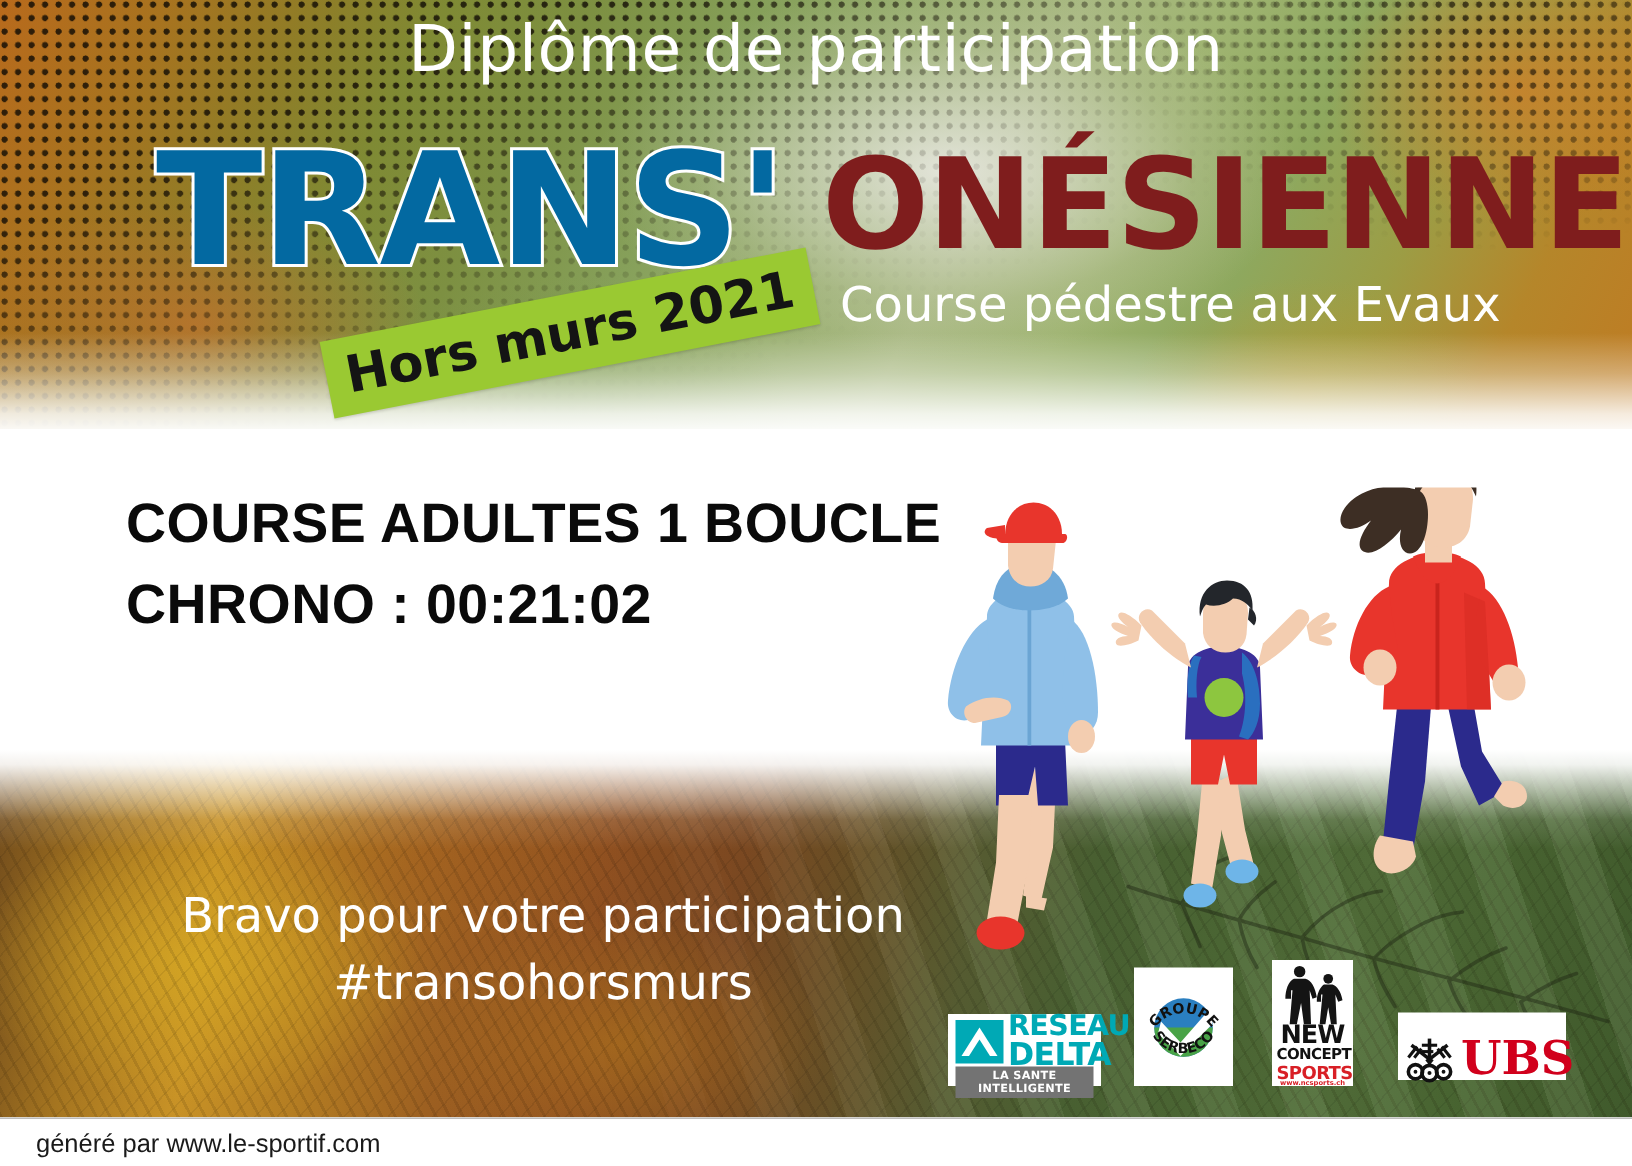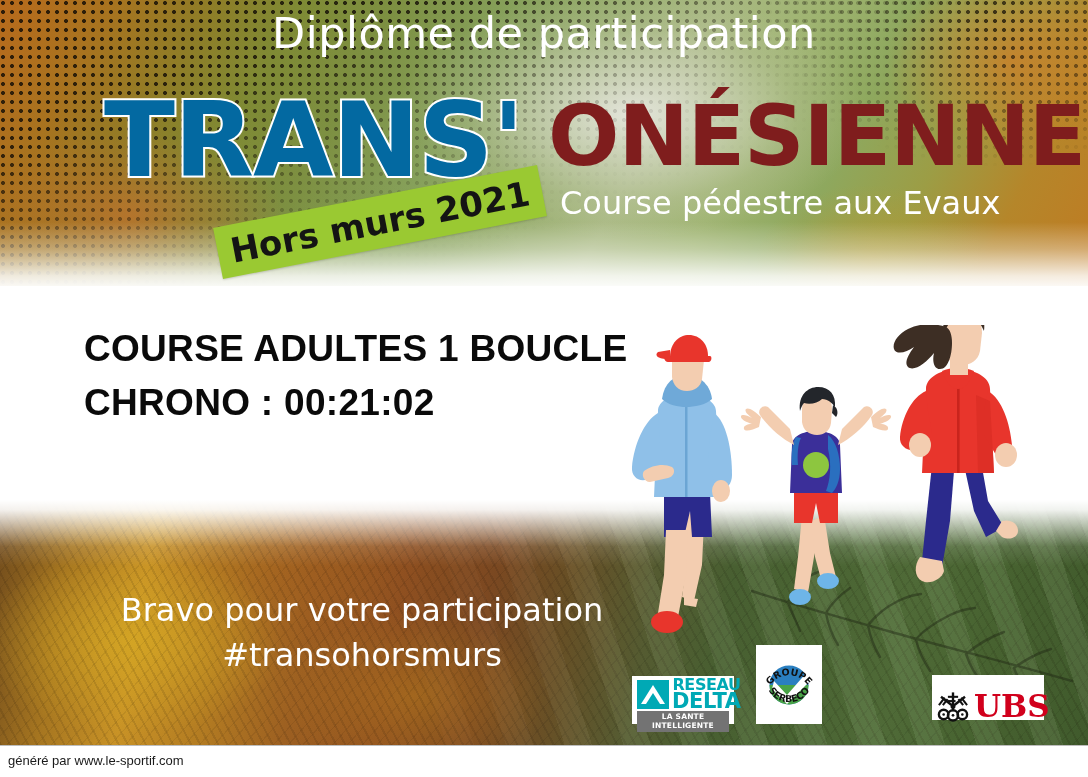--- a/index.html
+++ b/index.html
@@ -330,21 +330,21 @@
     border-bottom: 11px solid #00a9b5;
     z-index: 2;
   }
   .delta-words {
     margin-left: 3px;
     font-family: "DejaVu Sans", sans-serif;
     font-weight: bold;
     color: #00a9b5;
     line-height: 0.94;
   }
-  .delta-w1 { font-size: 16px; letter-spacing: -0.4px; text-align: right; }
+  .delta-w1 { font-size: 19px; letter-spacing: -0.4px; text-align: right; }
   .delta-w2 { font-size: 21px; letter-spacing: -0.4px; }
   .delta-tag {
     margin-top: 2px;
     background: #737373;
     color: #ffffff;
     font-family: "DejaVu Sans", sans-serif;
     font-size: 7.5px;
     font-weight: bold;
     letter-spacing: 0.2px;
     text-align: center;
@@ -391,23 +391,23 @@
   .footer {
     position: absolute;
     left: 0; top: 745px;
     width: 1088px;
     height: 32px;
     background: #ffffff;
     border-top: 1px solid #bdbdbd;
   }
   .footer-text {
     position: absolute;
-    left: 8px; top: 7px;
+    left: 24px; top: 7px;
     font-family: "Liberation Sans", sans-serif;
-    font-size: 13px;
+    font-size: 17px;
     color: #1a1a1a;
     white-space: nowrap;
   }
 </style>
 </head>
 <body>
 
 <div id="diploma">
 
   <div class="header-band">
@@ -586,20 +586,36 @@
         <path d="M18 36 L31 50 L52 26 L52 38 L31 59 L16 44 Z" fill="#ffffff"></path>
         <text font-family="DejaVu Sans, sans-serif" font-size="9.5" font-weight="bold" fill="#111">
           <textPath href="#arcTop" startOffset="50%" text-anchor="middle">GROUPE</textPath>
         </text>
         <text font-family="DejaVu Sans, sans-serif" font-size="9.5" font-weight="bold" fill="#111">
           <textPath href="#arcBot" startOffset="50%" text-anchor="middle">SERBECO</textPath>
         </text>
       </svg>
     </div>
 
+    <div class="logo-box lb-ncs">
+      <div class="ncs-inner">
+        <svg class="ncs-fig" viewBox="0 0 48 42" width="46" height="40">
+          <g fill="#141414">
+            <circle cx="15" cy="5" r="4"></circle>
+            <path d="M11 10 C7 12, 5 18, 5 24 L9 24 L9 18 L10 18 L8 42 L13 42 L16 27 L18 42 L23 42 L22 18 L24 24 L27 23 C26 16, 23 11, 19 10 Z"></path>
+            <circle cx="35" cy="10" r="3.4"></circle>
+            <path d="M32 14 C29 16, 27 21, 27 26 L30 26 L30 21 L31 21 L29 42 L33 42 L35 30 L37 42 L41 42 L40 21 L42 26 L45 25 C44 19, 41 15, 38 14 Z"></path>
+          </g>
+        </svg>
+        <div class="ncs-new">NEW</div>
+        <div class="ncs-concept">CONCEPT</div>
+        <div class="ncs-sports">SPORTS</div>
+        <div class="ncs-url">www.ncsports.ch</div>
+      </div>
+    </div>
 
     <div class="logo-box lb-ubs">
       <div class="ubs-inner">
         <svg class="ubs-keys" viewBox="0 0 40 40">
           <g fill="#111">
 
             <rect x="18.6" y="4" width="2.8" height="22"></rect>
             <rect x="14" y="8" width="12" height="2.4"></rect>
             <rect x="14" y="13" width="9" height="2.4"></rect>
             <circle cx="20" cy="31" r="6" fill="none" stroke="#111" stroke-width="2.8"></circle>

